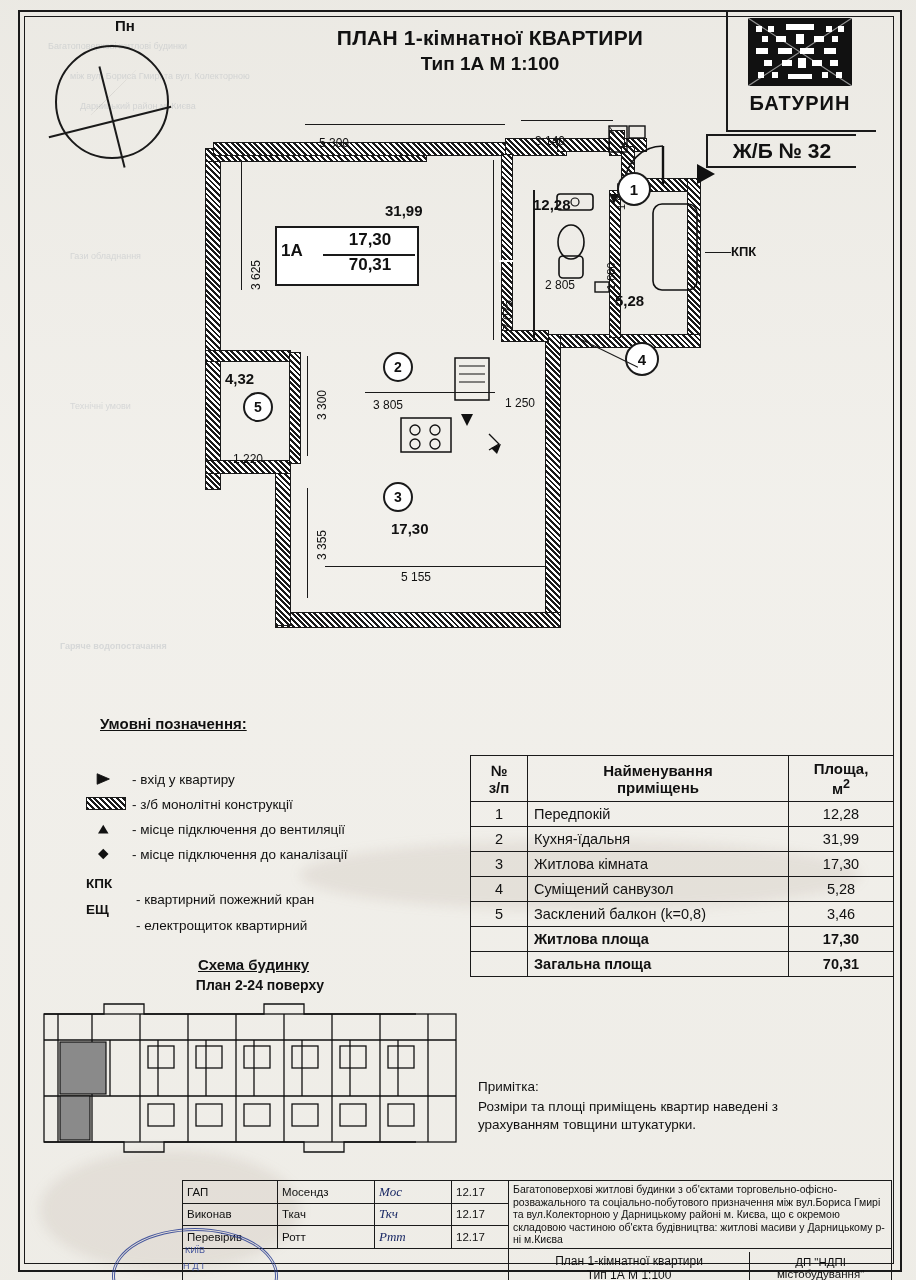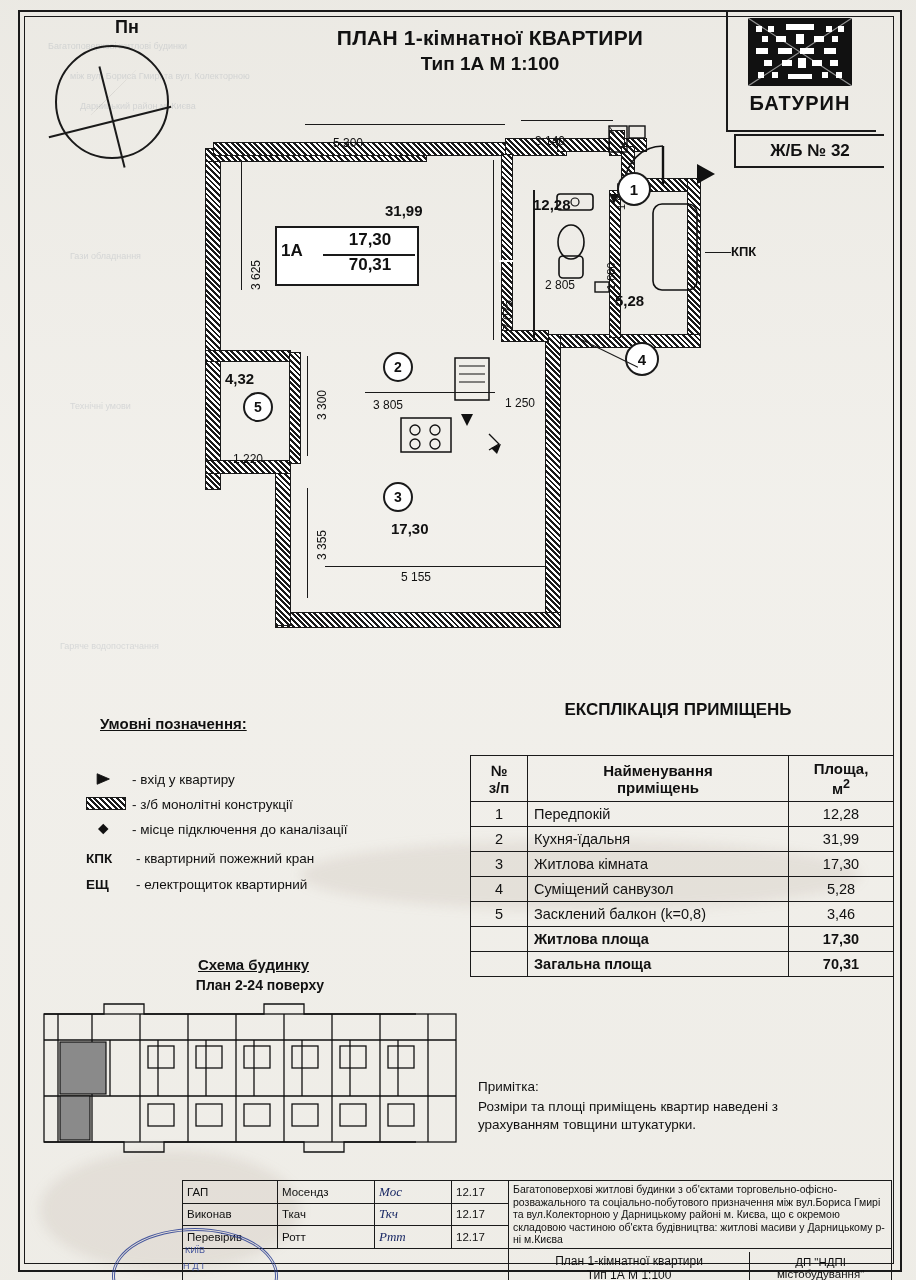--- a/index.html
+++ b/index.html
@@ -23,27 +23,27 @@
 
   
   .title{position:absolute;left:280px;top:26px;width:420px;text-align:center;}
   .title .l1{font-size:21px;font-weight:bold;letter-spacing:.2px;}
   .title .l2{font-size:19px;font-weight:bold;margin-top:3px;}
 
   
   .logo-box{position:absolute;left:726px;top:12px;width:148px;height:118px;border-left:2px solid #1a1a1a;border-bottom:2px solid #1a1a1a;}
   .logo-mark{position:absolute;left:746px;top:16px;width:108px;height:72px;}
   .logo-text{position:absolute;left:726px;top:92px;width:148px;text-align:center;font-size:20px;font-weight:bold;letter-spacing:1px;}
-  .house-no{position:absolute;left:734px;top:134px;width:148px;height:30px;border:2px solid #1a1a1a;border-right:none;
-    display:flex;align-items:center;justify-content:center;font-size:17px;font-weight:bold;}
+  .house-no{position:absolute;left:706px;top:134px;width:148px;height:30px;border:2px solid #1a1a1a;border-right:none;
+    display:flex;align-items:center;justify-content:center;font-size:21px;font-weight:bold;}
 
   
   .compass{position:absolute;left:55px;top:45px;width:112px;height:112px;}
   .compass .circ{position:absolute;left:0;top:0;width:110px;height:110px;border:2px solid #1a1a1a;border-radius:50%;}
-  .compass .pn{position:absolute;left:60px;top:-28px;font-size:18px;font-weight:bold;}
+  .compass .pn{position:absolute;left:60px;top:-28px;font-size:15px;font-weight:bold;}
   .compass .needle{position:absolute;left:36px;top:24px;width:46px;height:46px;background:#1a1a1a;
      clip-path:polygon(100% 0%, 0% 100%, 16% 84%);transform:rotate(0deg);}
   .compass .h{position:absolute;left:-8px;top:76px;width:126px;height:2px;background:#1a1a1a;transform:rotate(-14deg);}
   .compass .v{position:absolute;left:56px;top:20px;width:2px;height:104px;background:#1a1a1a;transform:rotate(-14deg);}
 
   
   .plan{position:absolute;left:205px;top:130px;width:520px;height:520px;}
   .wall{position:absolute;background:
       repeating-linear-gradient(45deg,#1a1a1a 0 2px, #ffffff 2px 4px);
      border:1px solid #1a1a1a;}
@@ -63,21 +63,21 @@
   .leader{position:absolute;background:#1a1a1a;height:1px;transform-origin:left center;}
   .kpk{position:absolute;font-size:13px;font-weight:bold;}
 
   
   .legend-title{position:absolute;left:100px;top:715px;font-size:15px;font-weight:bold;text-decoration:underline;}
   .legend{position:absolute;left:86px;top:770px;width:370px;font-size:13.5px;}
   .legend .row{position:relative;height:25px;}
   .legend .gl{position:absolute;left:0;top:2px;width:38px;height:14px;}
   .legend .tx{position:absolute;left:46px;top:2px;}
   .legend .code{position:absolute;left:0px;top:2px;font-weight:bold;}
-  .legend .code-tx{position:absolute;left:50px;top:2px;}
+  .legend .code-tx{position:absolute;left:50px;top:18px;}
 
   
   .scheme-t1{position:absolute;left:198px;top:956px;font-size:15px;font-weight:bold;text-decoration:underline;}
   .scheme-t2{position:absolute;left:160px;top:977px;width:200px;text-align:center;font-size:14px;font-weight:bold;}
   .scheme{position:absolute;left:40px;top:1000px;width:420px;height:155px;}
 
   
   .exp-title{position:absolute;left:478px;top:700px;width:400px;text-align:center;font-size:17px;font-weight:bold;}
   table.exp{position:absolute;left:470px;top:755px;border-collapse:collapse;font-size:14.5px;}
   table.exp td,table.exp th{border:1.6px solid #1a1a1a;padding:4px 6px;}
@@ -105,21 +105,21 @@
 </head>
 <body>
 
 <div class="bleed"></div>
 
 <div class="ghost" style="left:48px;top:40px;width:420px;">Багатоповерхові житлові будинки</div>
 <div class="ghost" style="left:70px;top:70px;width:420px;">між вул. Бориса Гмирі та вул. Колекторною</div>
 <div class="ghost" style="left:80px;top:100px;width:420px;">Дарницький район м. Києва</div>
 <div class="ghost" style="left:70px;top:250px;width:200px;">Гази обладнання</div>
 <div class="ghost" style="left:70px;top:400px;width:200px;">Технічні умови</div>
-<div class="ghost" style="left:60px;top:640px;width:240px;">Гаряче водопостачання</div>
+<div class="ghost" style="left:60px;top:640px;width:240px;font-weight:bold;">Гаряче водопостачання</div>
 
 <div class="smudge" style="left:300px;top:840px;width:560px;height:70px;"></div>
 <div class="smudge" style="left:40px;top:1150px;width:260px;height:120px;"></div>
 
 <div class="sheet">
   <div class="frame"></div>
   <div class="inner-frame"></div>
 
   <div class="title">
     <div class="l1">ПЛАН 1-кімнатної КВАРТИРИ</div>
@@ -222,21 +222,21 @@
       <circle cx="22" cy="74" r="5" fill="none" stroke="#111" stroke-width="1.3"></circle>
       <circle cx="42" cy="74" r="5" fill="none" stroke="#111" stroke-width="1.3"></circle>
       <circle cx="22" cy="88" r="5" fill="none" stroke="#111" stroke-width="1.3"></circle>
       <circle cx="42" cy="88" r="5" fill="none" stroke="#111" stroke-width="1.3"></circle>
       <polygon points="68,58 80,58 74,70" fill="#111"></polygon>
       <path d="M96 78 l10 10 l-10 6" fill="none" stroke="#111" stroke-width="1.4"></path>
       <polygon points="98,92 108,88 104,98" fill="#111"></polygon>
     </svg>
 
     <div class="thin" style="left:100px;top:-6px;width:200px;height:1px;"></div>
-    <div class="dim" style="left:128px;top:6px;">5 300</div>
+    <div class="dim" style="left:114px;top:6px;">5 300</div>
     <div class="thin" style="left:316px;top:-10px;width:92px;height:1px;"></div>
     <div class="dim" style="left:330px;top:4px;">3 140</div>
 
     <div class="dimv" style="left:44px;top:160px;">3 625</div>
     <div class="thin" style="left:36px;top:30px;width:1px;height:130px;"></div>
     <div class="dimv" style="left:110px;top:290px;">3 300</div>
     <div class="thin" style="left:102px;top:226px;width:1px;height:100px;"></div>
     <div class="dimv" style="left:110px;top:430px;">3 355</div>
     <div class="thin" style="left:102px;top:358px;width:1px;height:110px;"></div>
     <div class="dimv" style="left:296px;top:200px;">7 075</div>
@@ -280,20 +280,26 @@
   <div class="legend">
     <div class="row">
       <svg class="gl" viewBox="0 0 38 16">
         <polygon points="10,2 10,14 24,8" fill="#111" stroke="#111"></polygon>
       </svg>
       <div class="tx">- вхід у квартиру</div>
     </div>
     <div class="row">
       <div class="gl" style="background:repeating-linear-gradient(45deg,#1a1a1a 0 2px,#fff 2px 4px);border:1px solid #1a1a1a;height:11px;"></div>
       <div class="tx">- з/б монолітні конструкції</div>
+    </div>
+    <div class="row">
+      <svg class="gl" viewBox="0 0 38 16">
+        <polygon points="11,13 23,13 17,3" fill="#111"></polygon>
+      </svg>
+      <div class="tx">- місце підключення до вентиляції</div>
     </div>
     <div class="row">
       <svg class="gl" viewBox="0 0 38 16">
         <polygon points="17,2 23,8 17,14 11,8" fill="#111"></polygon>
       </svg>
       <div class="tx">- місце підключення до каналізації</div>
     </div>
     <div class="row" style="height:26px;margin-top:4px;">
       <div class="code">КПК</div>
       <div class="code-tx">- квартирний пожежний кран</div>
@@ -326,21 +332,20 @@
       <rect x="300" y="104" width="26" height="22"></rect>
       <rect x="348" y="46" width="26" height="22"></rect>
       <rect x="348" y="104" width="26" height="22"></rect>
     </g>
     <g fill="#8a8a8a" stroke="#111" stroke-width="1.2">
       <rect x="20" y="42" width="46" height="52"></rect>
       <rect x="20" y="96" width="30" height="44"></rect>
     </g>
   </svg>
 
-  <div class="exp-title">ЕКСПЛІКАЦІЯ ПРИМІЩЕНЬ</div>
   <table class="exp">
     <thead>
       <tr>
         <th class="c-no">
           <div>№</div>
           <div>з/п</div>
         </th>
         <th class="c-name">
           <div>Найменування</div>
           <div>приміщень</div>

